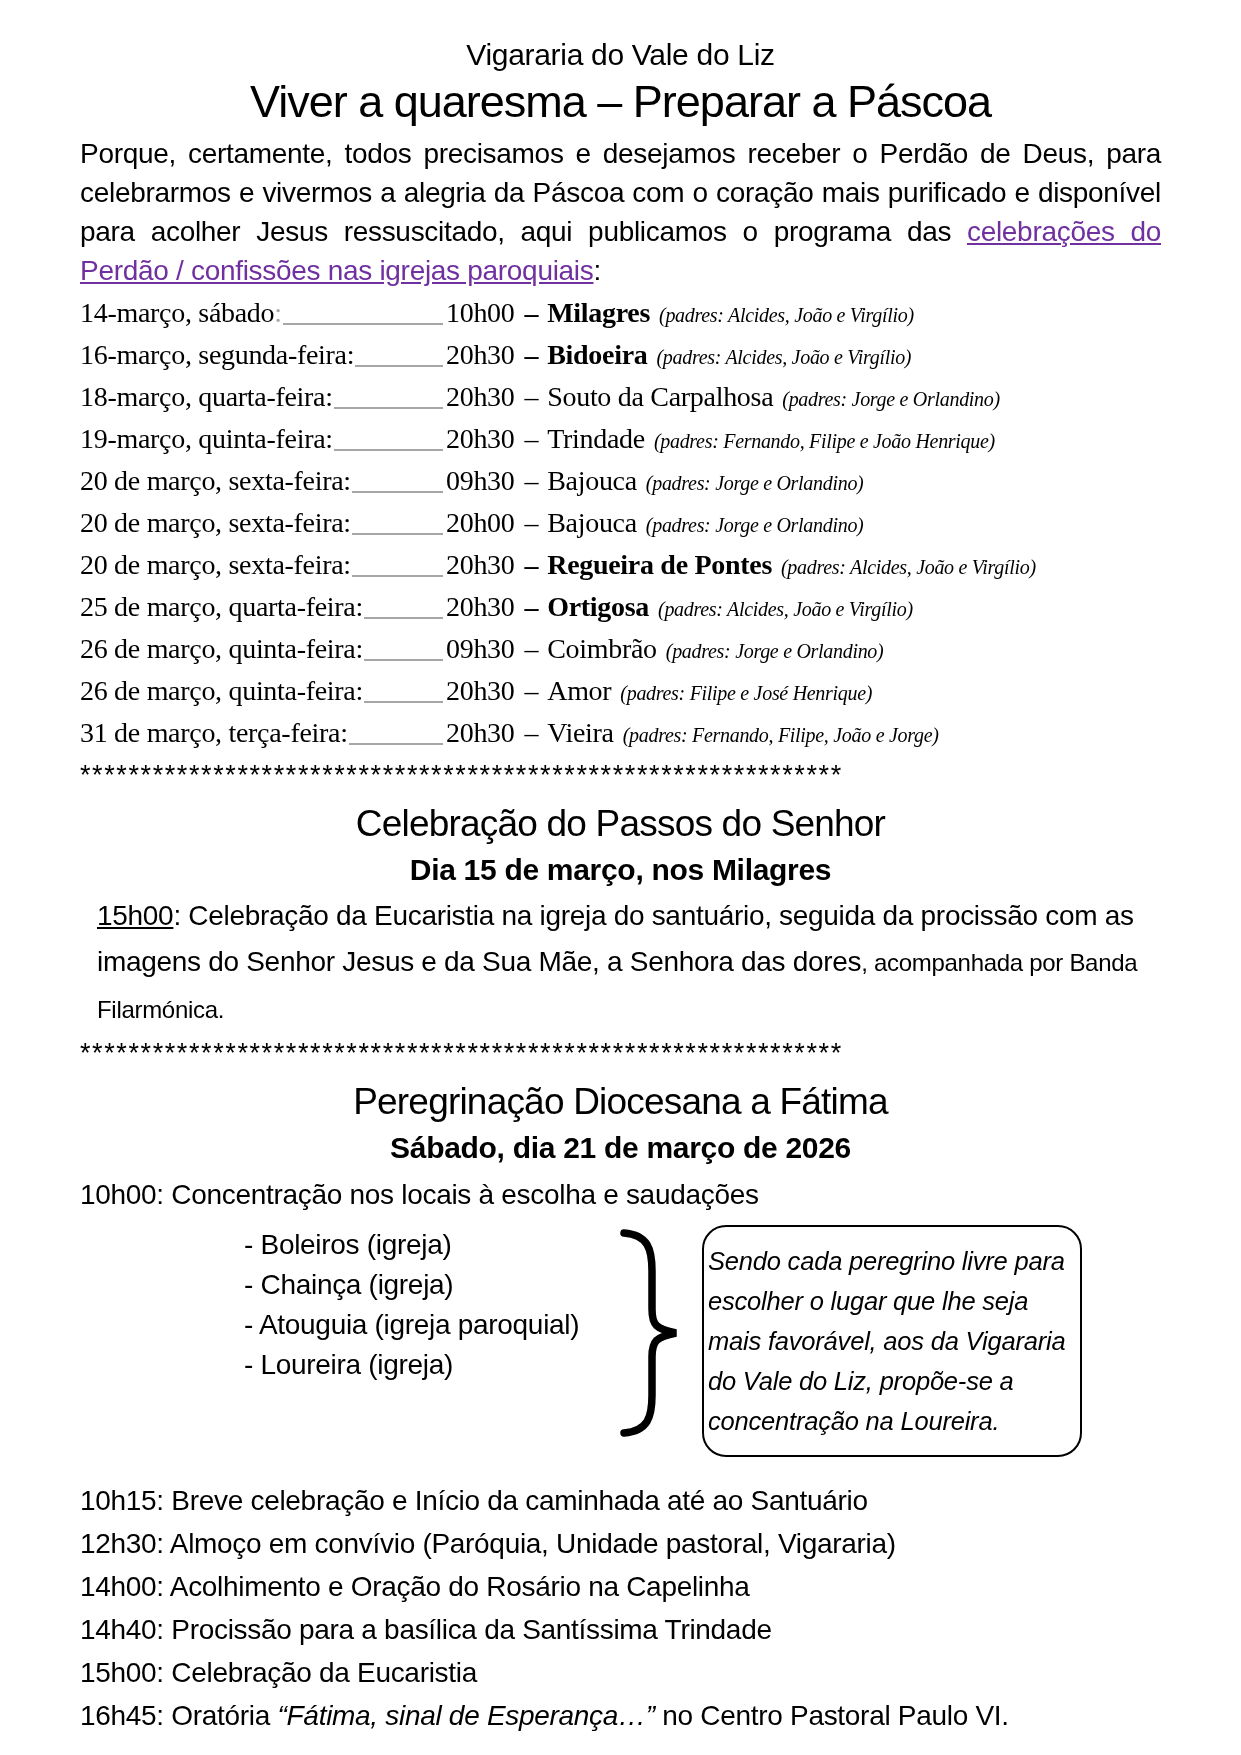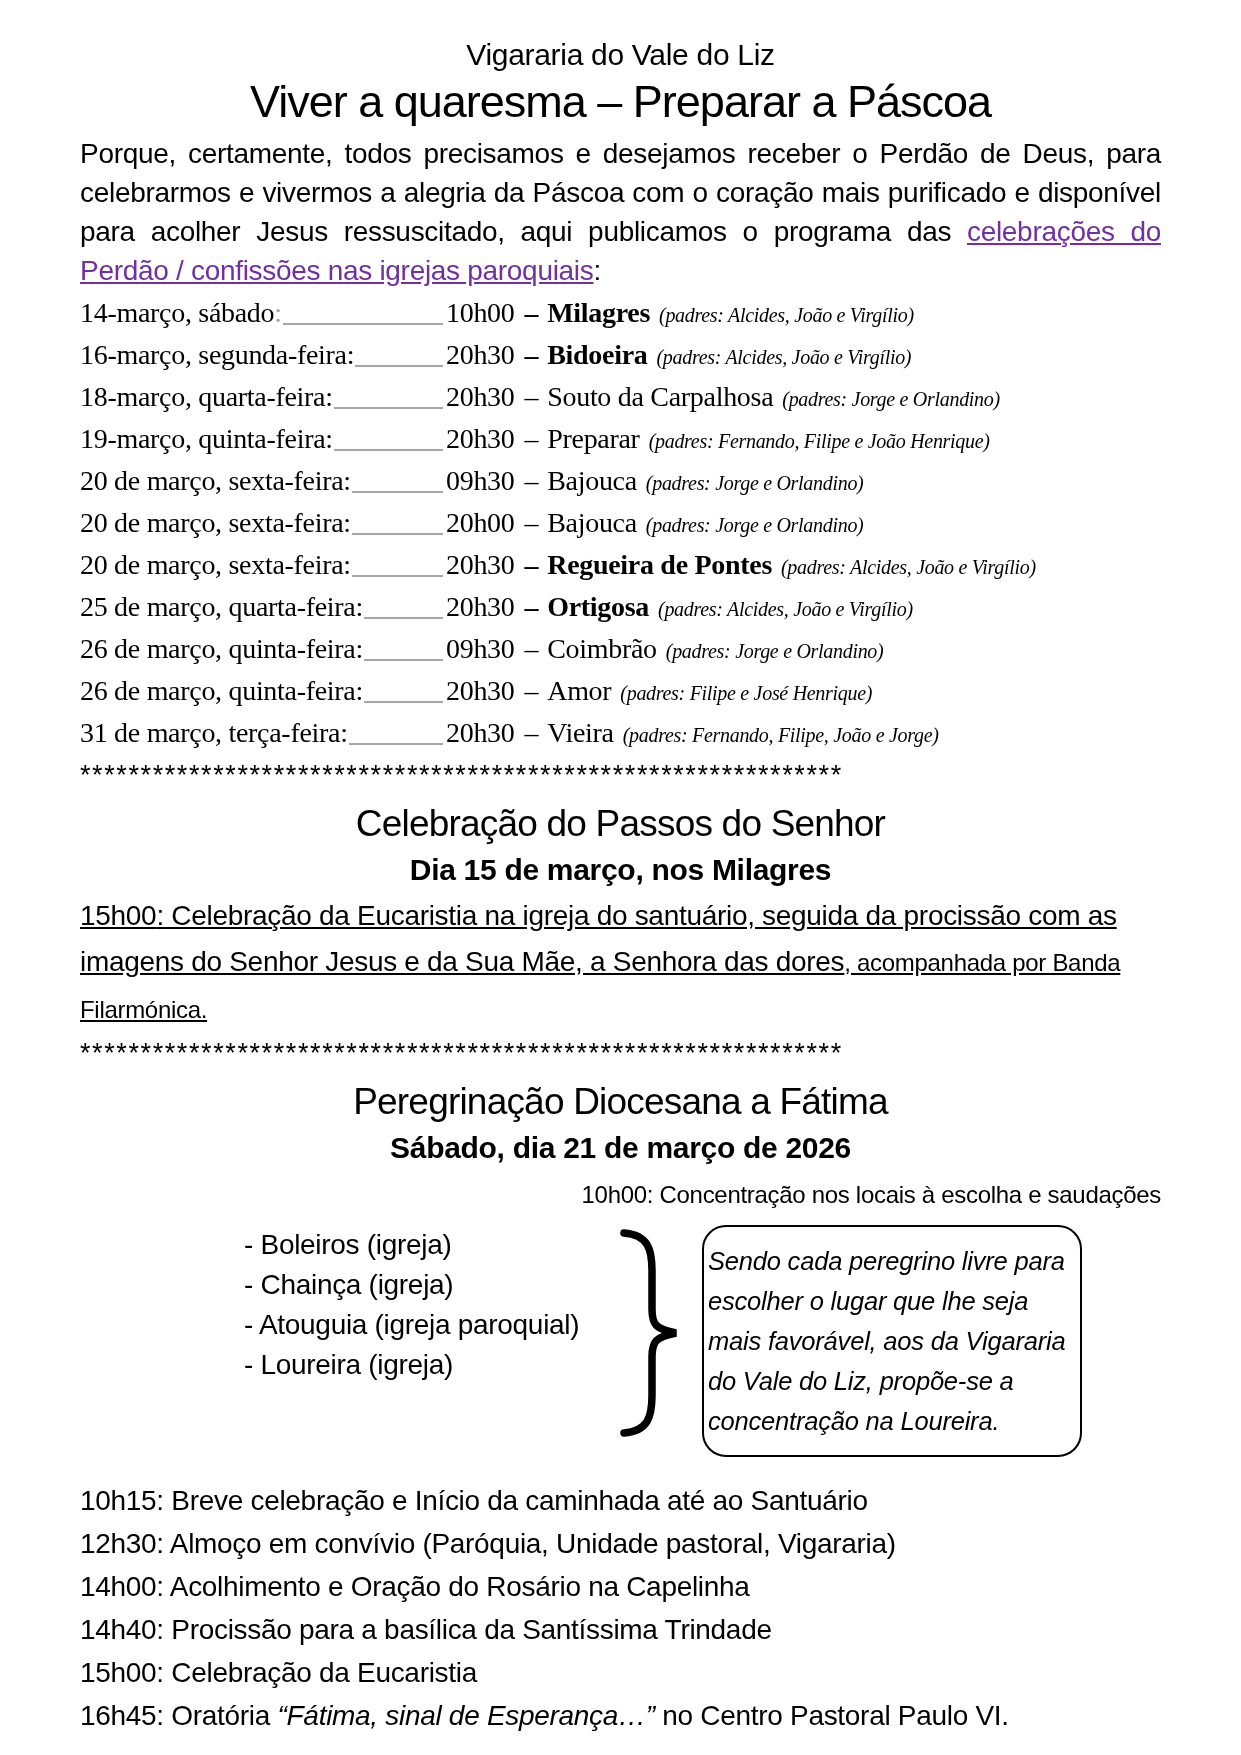--- a/index.html
+++ b/index.html
@@ -21,24 +21,24 @@
   .leader{flex:1;border-bottom:2px solid #A6A6A6;margin:0 3px 8px 1px;}
   .colon.g{color:#A6A6A6;}
   .rest{flex:1;white-space:nowrap;}
   .pl{margin-left:10px;}
   .pl .dash{margin-right:9px;}
   .pl.b{font-weight:bold;}
   .padres{font-style:italic;font-size:20px;margin-left:9px;}
   .stars{font-size:27px;line-height:40px;letter-spacing:1.6px;white-space:nowrap;overflow:hidden;}
   .h2{font-size:37px;line-height:50px;margin-top:4px;letter-spacing:-0.8px;}
   .sub{font-size:30px;line-height:42px;font-weight:bold;}
-  .passos-p{font-size:28px;line-height:46px;margin:2px 0 0 0;text-decoration:underline;}
+  .passos-p{font-size:28px;line-height:46px;margin:2px 0 0 17px;}
   .u{text-decoration:underline;}
   .smalltx{font-size:24px;}
-  .f-line{font-size:24px;line-height:40px;margin-top:6px;text-align:right;}
+  .f-line{font-size:28px;line-height:40px;margin-top:6px;}
   
   .loc-row{display:flex;align-items:flex-start;margin:10px 0 0 164px;}
   .loc-list{width:372px;}
   .loc-item{font-size:28px;line-height:40px;}
   .brace-wrap{width:76px;flex:0 0 76px;margin-top:2px;}
   .note-box{
     width:368px;border:2.5px solid #000;border-radius:24px;
     padding:14px 4px;margin-left:10px;
     font-style:italic;font-size:25.5px;line-height:40px;letter-spacing:-0.2px;
   }
@@ -82,21 +82,21 @@
       </span>
     <span class="rest"><span>20h30</span><span class="pl"><span class="dash">–</span><span>Souto da Carpalhosa</span></span><span class="padres">(padres: Jorge e Orlandino)</span></span>
   </div>
 
   <div class="sched-row">
     <span class="date-cell">
         <span>19-março, quinta-feira</span>
         <span class="colon">:</span>
         <span class="leader"></span>
       </span>
-    <span class="rest"><span>20h30</span><span class="pl"><span class="dash">–</span><span>Preparar</span></span><span class="padres">(padres: Fernando, Filipe e João Henrique)</span></span>
+    <span class="rest"><span>20h30</span><span class="pl"><span class="dash">–</span><span>Trindade</span></span><span class="padres">(padres: Fernando, Filipe e João Henrique)</span></span>
   </div>
 
   <div class="sched-row">
     <span class="date-cell">
         <span>20 de março, sexta-feira</span>
         <span class="colon">:</span>
         <span class="leader"></span>
       </span>
     <span class="rest"><span>09h30</span><span class="pl"><span class="dash">–</span><span>Bajouca</span></span><span class="padres">(padres: Jorge e Orlandino)</span></span>
   </div>

